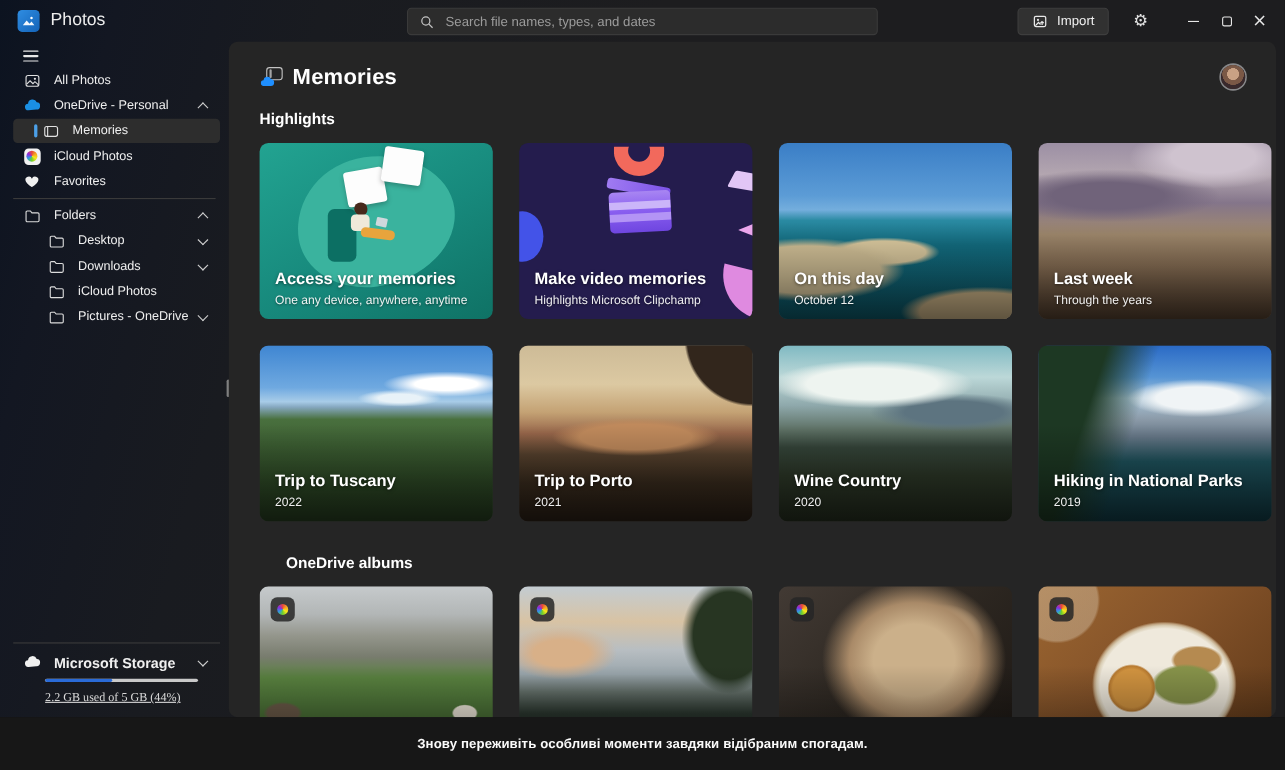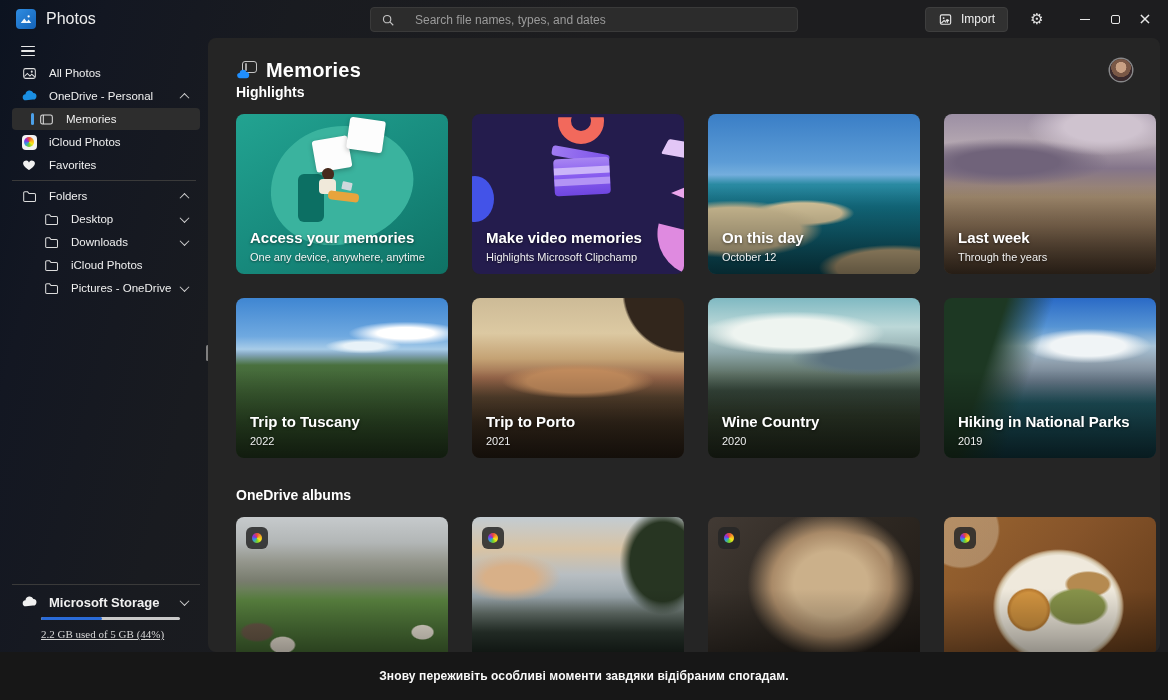--- a/index.html
+++ b/index.html
@@ -16,21 +16,21 @@
     background:linear-gradient(105deg,#0c1320 0%,#131722 8%,#191b20 22%,#1d1d1f 45%,#1d1d1f 100%);
   }
   
   .titlebar { position:absolute; left:0; top:0; right:0; height:38px; }
   .tb-left { position:absolute; left:16px; top:0; height:38px; display:flex; align-items:center; gap:10px; }
   .app-icon { width:20px; height:20px; border-radius:4px; background:linear-gradient(135deg,#2f8de2,#1463b8); display:flex; align-items:center; justify-content:center; }
   .app-title { font-size:16px; color:#ededed; }
   .searchbox {
     position:absolute; left:370px; top:7px; width:428px; height:25px;
     background:#2c2c2c; border:1px solid #3a3a3a; border-radius:4px;
-    display:flex; align-items:center; gap:18px; padding:0 10px;
+    display:flex; align-items:center; gap:8px; padding:0 10px;
   }
   .searchbox input { flex:1; background:transparent; border:none; outline:none; color:#e2e2e2; font-size:12px; font-family:inherit; }
   .searchbox input::placeholder { color:#9b9b9b; }
   .tb-right { position:absolute; right:0; top:0; height:38px; display:flex; align-items:center; }
   .import-btn {
     height:25px; padding:0 12px; margin-right:14px;
     background:#313131; border:1px solid #3e3e3e; border-radius:4px;
     color:#f0f0f0; font-size:12px; font-family:inherit;
     display:flex; align-items:center; gap:8px; cursor:pointer;
   }
@@ -73,22 +73,22 @@
   .page-title-wrap { display:flex; align-items:center; gap:9px; }
   .mem-ic { position:relative; width:21px; height:18px; flex:none; }
   .mem-frame { position:absolute; right:0; top:0; width:15px; height:12px; border:1.5px solid #c4c4c4; border-radius:3px; }
   .mem-frame::before { content:""; position:absolute; left:1.5px; top:1px; bottom:1px; width:2px; background:#c4c4c4; border-radius:1px; opacity:.8; }
   .mem-cloud { position:absolute; left:0; bottom:0; width:14px; height:10px; }
   .page-title { font-size:20px; font-weight:600; letter-spacing:.2px; }
   .avatar { width:22px; height:22px; border-radius:50%; cursor:pointer;
     background:radial-gradient(circle at 50% 38%, #c9a184 0 30%, #7a5846 32% 55%, #39292c 57%);
     box-shadow:0 0 0 1.5px rgba(235,235,240,.5); }
   .section-h { font-size:14px; font-weight:600; color:#fff; }
-  .h-highlights { }
-  .h-albums { margin-top:29px; }
+  .h-highlights { margin-top:16px; }
+  .h-albums { margin-top:29px;margin-left:24px; }
   .grid { display:grid; grid-template-columns:repeat(4,212px); column-gap:14px; row-gap:12px; margin-top:14px;gap:24px; }
   .card { position:relative; width:212px; height:160px; border-radius:8px; overflow:hidden; cursor:pointer; background:#333; }
   .card-shade { position:absolute; inset:0; background:linear-gradient(180deg, rgba(0,0,0,0) 45%, rgba(0,0,0,.28) 75%, rgba(0,0,0,.55) 100%); }
   .card-text { position:absolute; left:14px; right:10px; bottom:11px; z-index:4; }
   .card-title { font-size:15px; font-weight:600; text-shadow:0 1px 3px rgba(0,0,0,.55); }
   .card-sub { font-size:11px; margin-top:5px; color:rgba(255,255,255,.93); text-shadow:0 1px 2px rgba(0,0,0,.5); }
   .album-badge { position:absolute; left:10px; top:10px; width:22px; height:22px; border-radius:6px; background:rgba(38,38,38,.85); display:flex; align-items:center; justify-content:center; z-index:5; }
   
   .illu-teal { background:linear-gradient(150deg,#22a391 0%,#17897c 55%,#0f7265 100%); }
   .blob { position:absolute; left:34px; top:12px; width:144px; height:118px; background:#3ab39e; border-radius:48% 52% 55% 45% / 55% 48% 52% 45%; transform:rotate(-8deg); }

